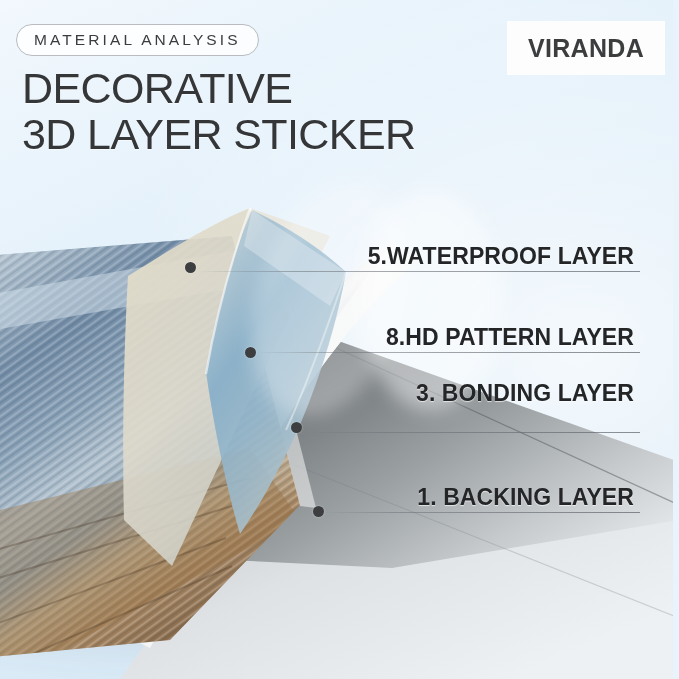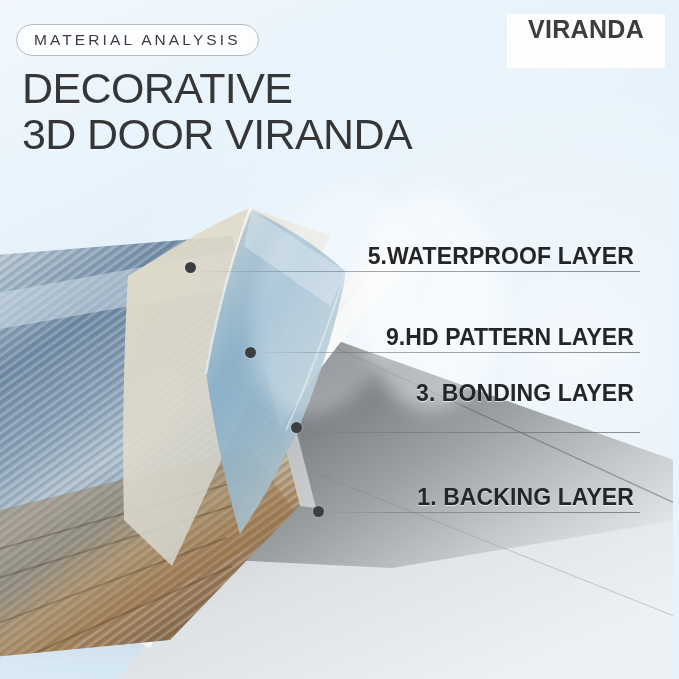--- a/index.html
+++ b/index.html
@@ -34,24 +34,24 @@
     position:absolute; left:22px; top:66px;
     font-size:43px; line-height:1.06;
     font-weight:normal;
     letter-spacing:-0.6px;
     color:#343638;
     text-shadow:0 1px 0 rgba(255,255,255,0.55);
   }
   .headline .l2 { display:block; }
 
   .brandbox {
-    position:absolute; left:508px; top:15px;
+    position:absolute; left:508px; top:22px;
     width:156px; height:52px;
     background:#fdfdfd;
-    display:flex; justify-content:center;
+    display:flex; align-items:center; justify-content:center;
     box-shadow:0 0 0 1px rgba(255,255,255,0.9);
   }
   .brandbox span {
     font-size:25px; font-weight:bold;
     letter-spacing:0.3px; color:#3b3d3f;
   }
 
   
   #art { position:absolute; left:0; top:0; width:679px; height:679px; }
 
@@ -240,32 +240,32 @@
     <ellipse cx="330" cy="300" rx="74" ry="120" fill="rgba(255,255,255,0.30)" filter="url(#blurMd)" transform="rotate(18 330 300)"></ellipse>
     <ellipse cx="430" cy="300" rx="70" ry="110" fill="rgba(255,255,255,0.45)" filter="url(#blurMd)"></ellipse>
   </svg>
 
   <div class="badge">
     <span>MATERIAL ANALYSIS</span>
   </div>
 
   <div class="headline">
     <span>DECORATIVE</span>
-    <span class="l2">3D DOOR VIRANDA</span>
+    <span class="l2">3D LAYER STICKER</span>
   </div>
 
   <div class="brandbox">
     <span>VIRANDA</span>
   </div>
 
   <div id="callouts">
       <div class="callout" style="top: 243px;"><span class="txt">5.WATERPROOF LAYER</span></div>
       <div class="rule" style="left: 196px; top: 271px; width: 444px;"></div>
       <div class="dot" style="left: 185px; top: 262px; background: rgb(60, 62, 64);"></div>
-      <div class="callout" style="top: 324px;"><span class="txt">9.HD PATTERN LAYER</span></div>
+      <div class="callout" style="top: 324px;"><span class="txt">8.HD PATTERN LAYER</span></div>
       <div class="rule" style="left: 256px; top: 352px; width: 384px;"></div>
       <div class="dot" style="left: 245px; top: 347px; background: rgb(60, 62, 64);"></div>
       <div class="callout" style="top: 380px;"><span class="txt">3. BONDING LAYER</span></div>
       <div class="rule" style="left: 302px; top: 432px; width: 338px;"></div>
       <div class="dot" style="left: 291px; top: 422px; background: rgb(60, 62, 64);"></div>
       <div class="callout" style="top: 484px;"><span class="txt">1. BACKING LAYER</span></div>
       <div class="rule" style="left: 324px; top: 512px; width: 316px;"></div>
       <div class="dot" style="left: 313px; top: 506px; background: rgb(60, 62, 64);"></div>
     </div>
 

